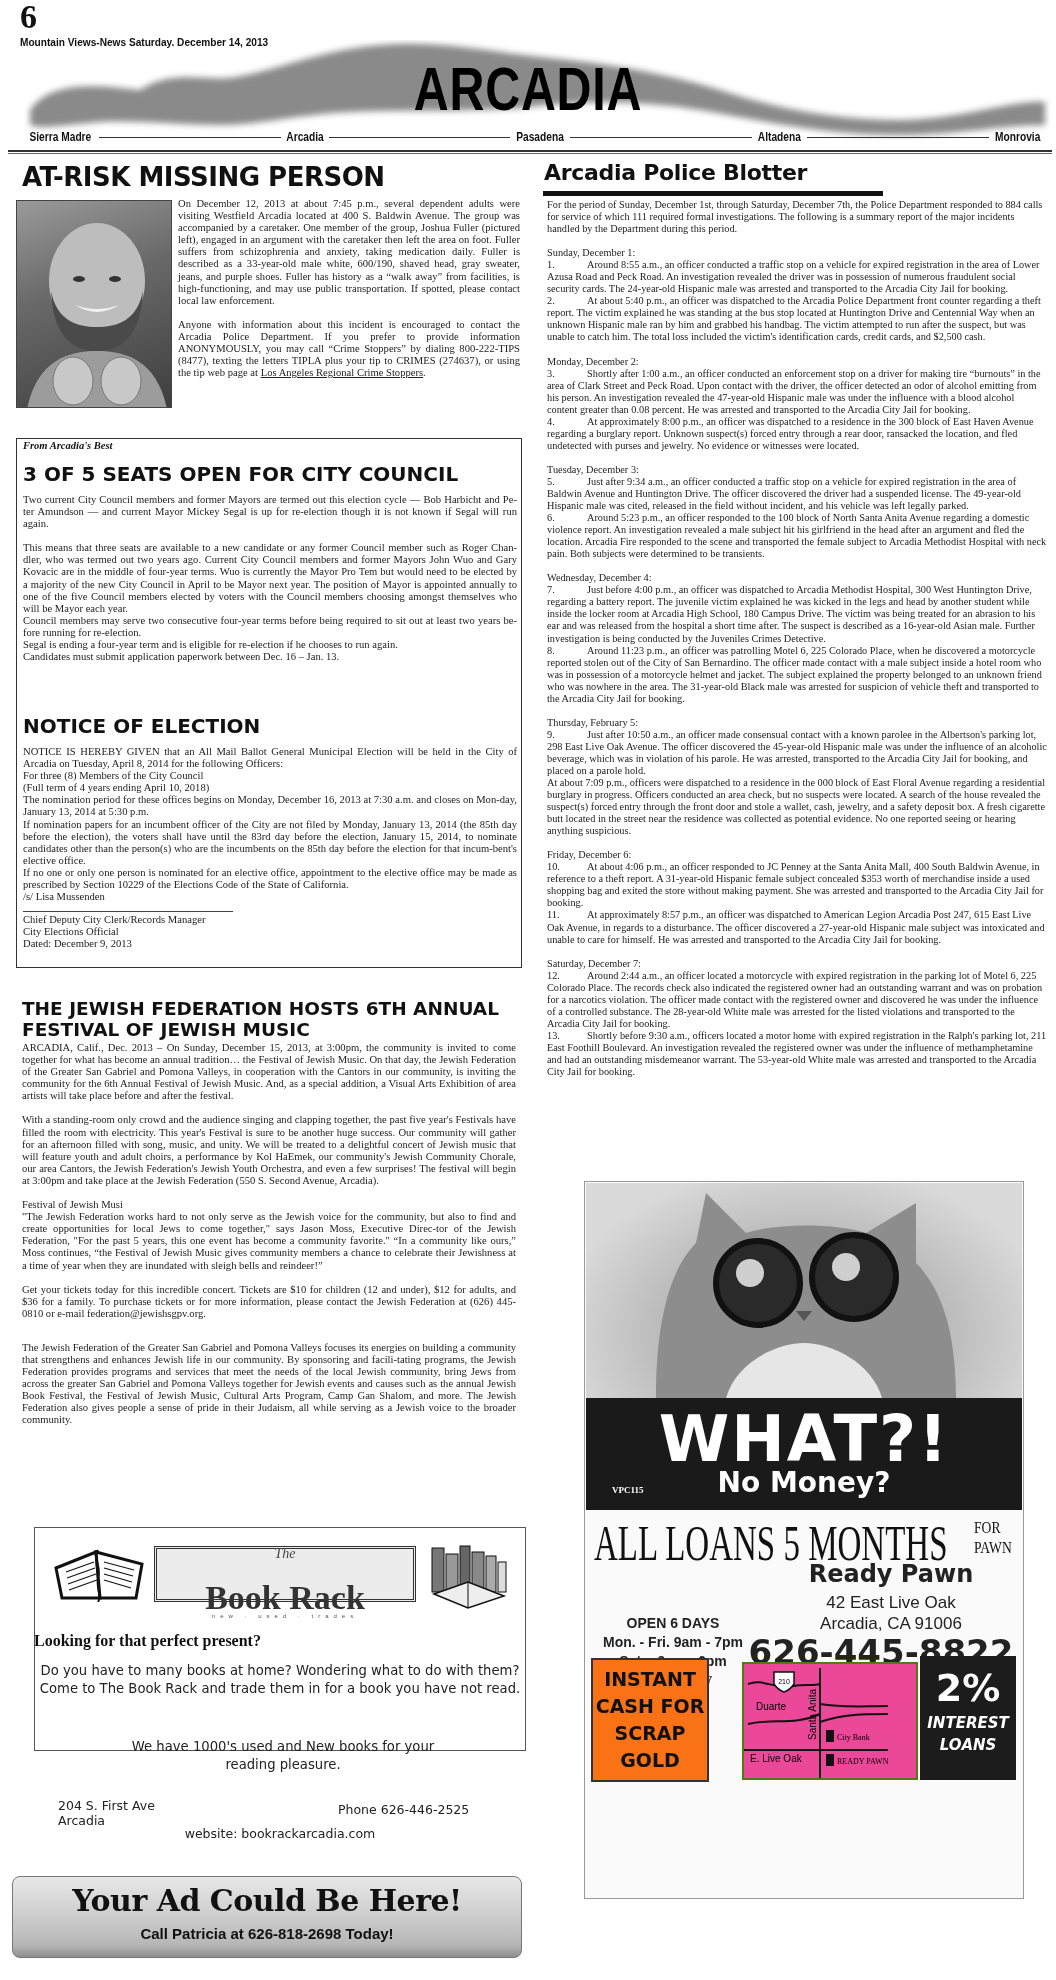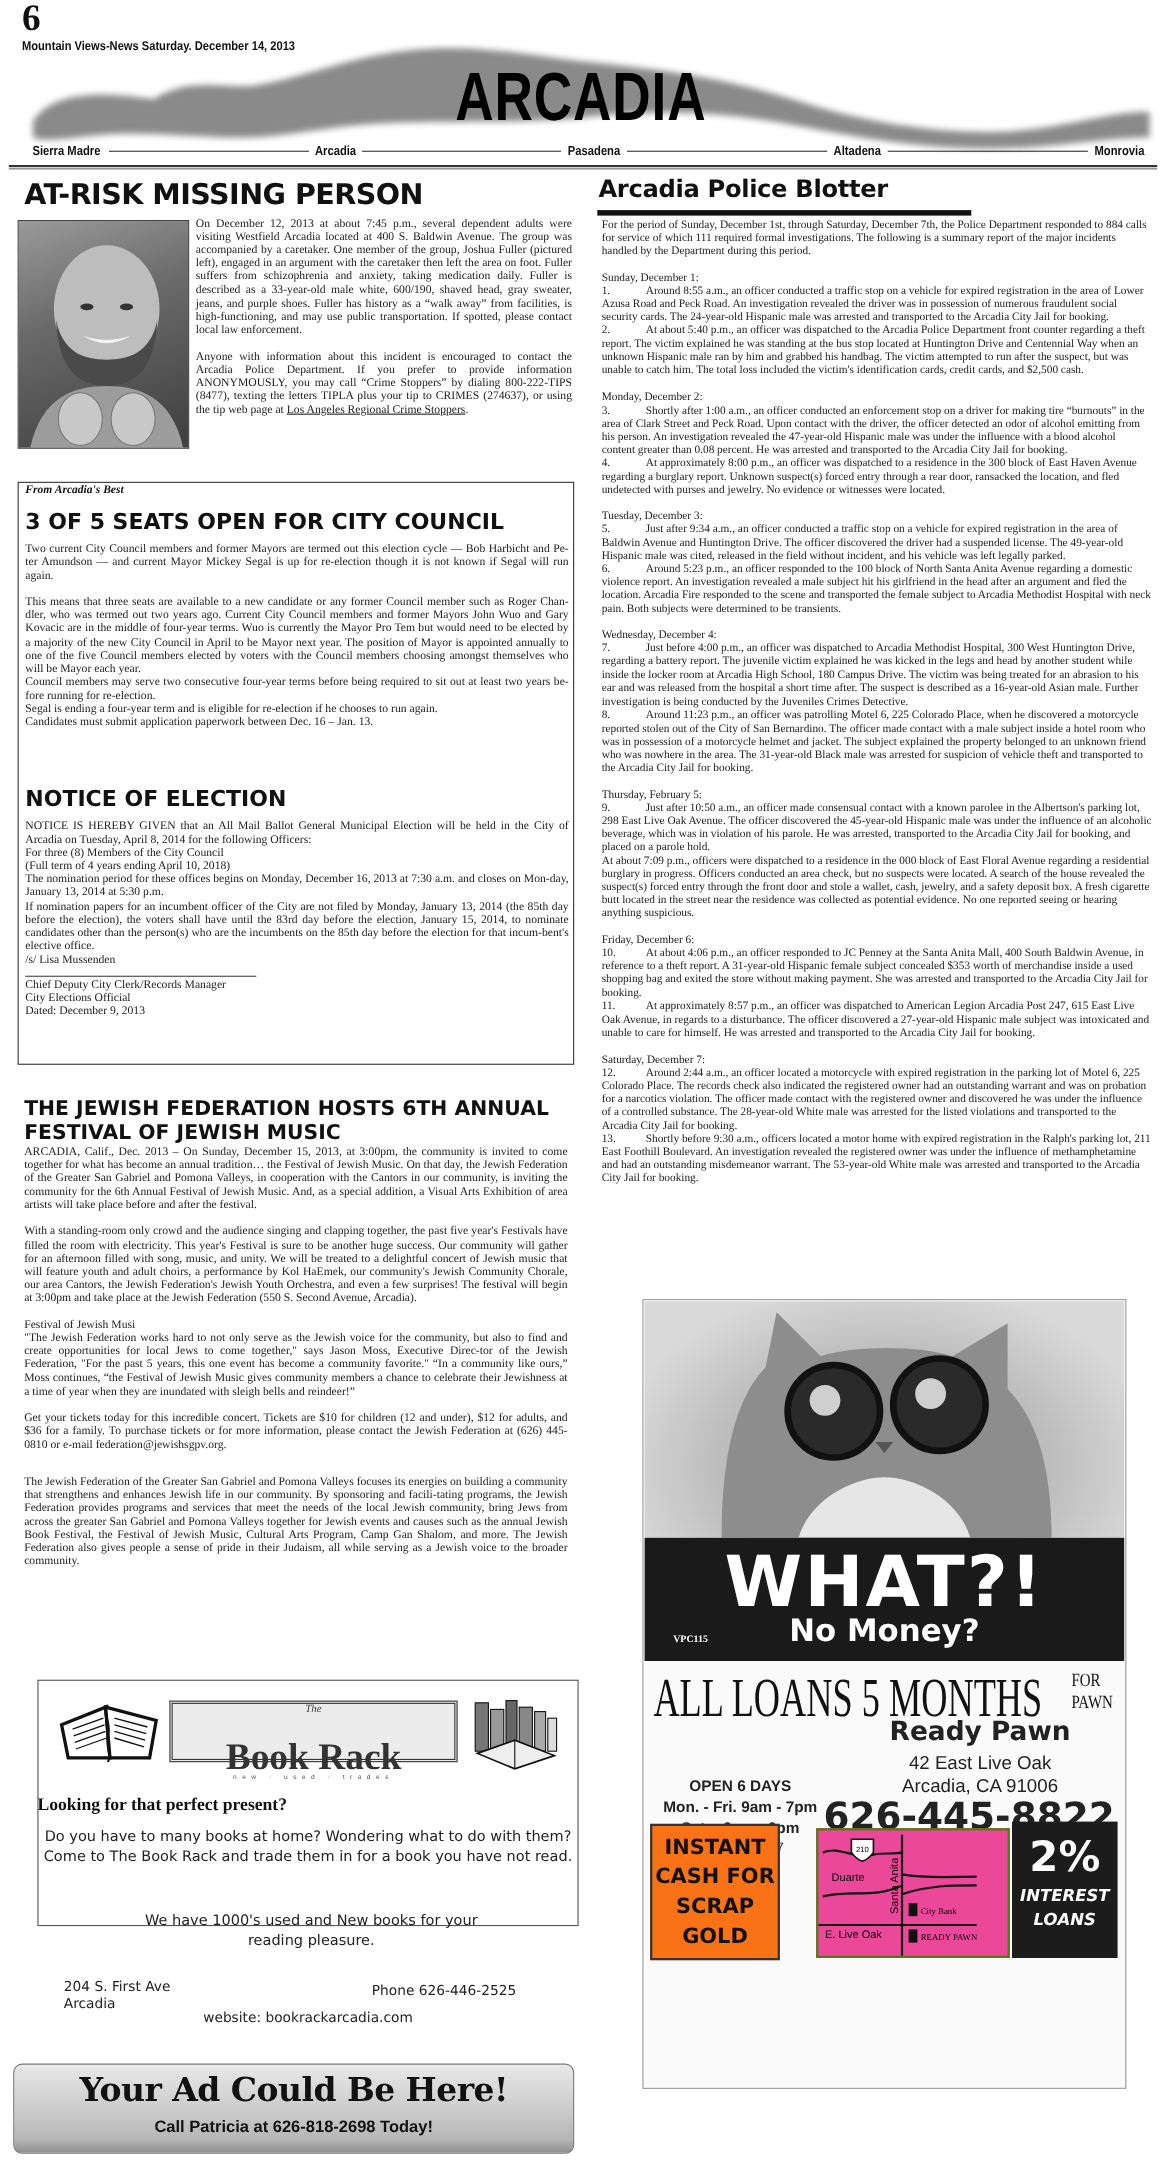--- a/index.html
+++ b/index.html
@@ -38,21 +38,21 @@
   .notice-body { left: 23px; top: 746px; width: 494px; }
   .sig-line { width: 210px; height: 1px; background: #444; margin: 8px 0 2px 0; }
 
   
   .jf-hed { left: 22px; top: 998px; width: 500px; font-size: 18.5px; line-height: 21px; }
   .jf-body { left: 22px; top: 1042px; width: 494px; }
 
   
   .bookrack { left: 34px; top: 1527px; width: 492px; height: 224px; border: 1.5px solid #555; background: #fff; }
   .br-logo { left: 154px; top: 1546px; width: 262px; height: 56px; border: 3px double #333; background: #ececec; text-align: center; }
-  .br-logo .the { font-family: "Liberation Serif", serif; font-style: italic; font-size: 10px; color: #444; line-height: 10px; }
+  .br-logo .the { font-family: "Liberation Serif", serif; font-style: italic; font-size: 14px; color: #444; line-height: 10px; }
   .br-logo .name { font-family: "Liberation Serif", serif; font-weight: bold; font-size: 34px; line-height: 30px; color: #333; margin-top: 24px; }
   .br-logo .tag { font-family: "Liberation Sans", sans-serif; font-size: 6px; letter-spacing: 5px; color: #555; }
   .br-icon-left { left: 52px; top: 1548px; width: 96px; height: 54px; }
   .br-icon-right { left: 424px; top: 1544px; width: 88px; height: 66px; }
   .br-headline { left: 34px; width: 455px; top: 1632px; text-align: left; font-family: "Liberation Serif", serif; font-weight: bold; font-size: 16px; }
   .br-text { left: 34px; width: 492px; top: 1662px; text-align: center; font-family: "DejaVu Sans", sans-serif; font-size: 13.2px; line-height: 18px; color: #222; }
   .br-text2 { left: 34px; width: 492px; top: 1718px; text-align: center; font-family: "DejaVu Sans", sans-serif; font-size: 13.2px; line-height: 18px; color: #222; }
   .br-addr { left: 58px; top: 1798px; font-family: "DejaVu Sans", sans-serif; font-size: 12.5px; line-height: 15px; color: #222; }
   .br-phone { left: 338px; top: 1802px; font-family: "DejaVu Sans", sans-serif; font-size: 12.5px; color: #222; }
   .br-web { left: 34px; width: 492px; top: 1826px; text-align: center; font-family: "DejaVu Sans", sans-serif; font-size: 12.5px; color: #222; }
@@ -151,20 +151,21 @@
   <p class="tight">Segal is ending a four-year term and is eligible for re-election if he chooses to run again.</p>
   <p class="tight">Candidates must submit application paperwork between Dec. 16 – Jan. 13.</p>
 </div>
 <h2 class="abs hed-sans notice-hed">NOTICE OF ELECTION</h2>
 <div class="abs body-text notice-body">
   <p class="tight">NOTICE IS HEREBY GIVEN that an All Mail Ballot General Municipal Election will be held in the City of Arcadia on Tuesday, April 8, 2014 for the following Officers:</p>
   <p class="tight">For three (8) Members of the City Council</p>
   <p class="tight">(Full term of 4 years ending April 10, 2018)</p>
   <p class="tight">The nomination period for these offices begins on Monday, December 16, 2013 at 7:30 a.m. and closes on Mon-day, January 13, 2014 at 5:30 p.m.</p>
   <p class="tight">If nomination papers for an incumbent officer of the City are not filed by Monday, January 13, 2014 (the 85th day before the election), the voters shall have until the 83rd day before the election, January 15, 2014, to nominate candidates other than the person(s) who are the incumbents on the 85th day before the election for that incum-bent's elective office.</p>
+  <p class="tight">If no one or only one person is nominated for an elective office, appointment to the elective office may be made as prescribed by Section 10229 of the Elections Code of the State of California.</p>
   <p class="tight">/s/ Lisa Mussenden</p>
   <div class="sig-line"></div>
   <p class="tight">Chief Deputy City Clerk/Records Manager</p>
   <p class="tight">City Elections Official</p>
   <p class="tight">Dated: December 9, 2013</p>
 </div>
 
 <h2 class="abs hed-sans jf-hed">THE JEWISH FEDERATION HOSTS 6TH ANNUAL FESTIVAL OF JEWISH MUSIC</h2>
 <div class="abs body-text jf-body">
   <p>ARCADIA, Calif., Dec. 2013 – On Sunday, December 15, 2013, at 3:00pm, the community is invited to come together for what has become an annual tradition… the Festival of Jewish Music. On that day, the Jewish Federation of the Greater San Gabriel and Pomona Valleys, in cooperation with the Cantors in our community, is inviting the community for the 6th Annual Festival of Jewish Music. And, as a special addition, a Visual Arts Exhibition of area artists will take place before and after the festival.</p>

